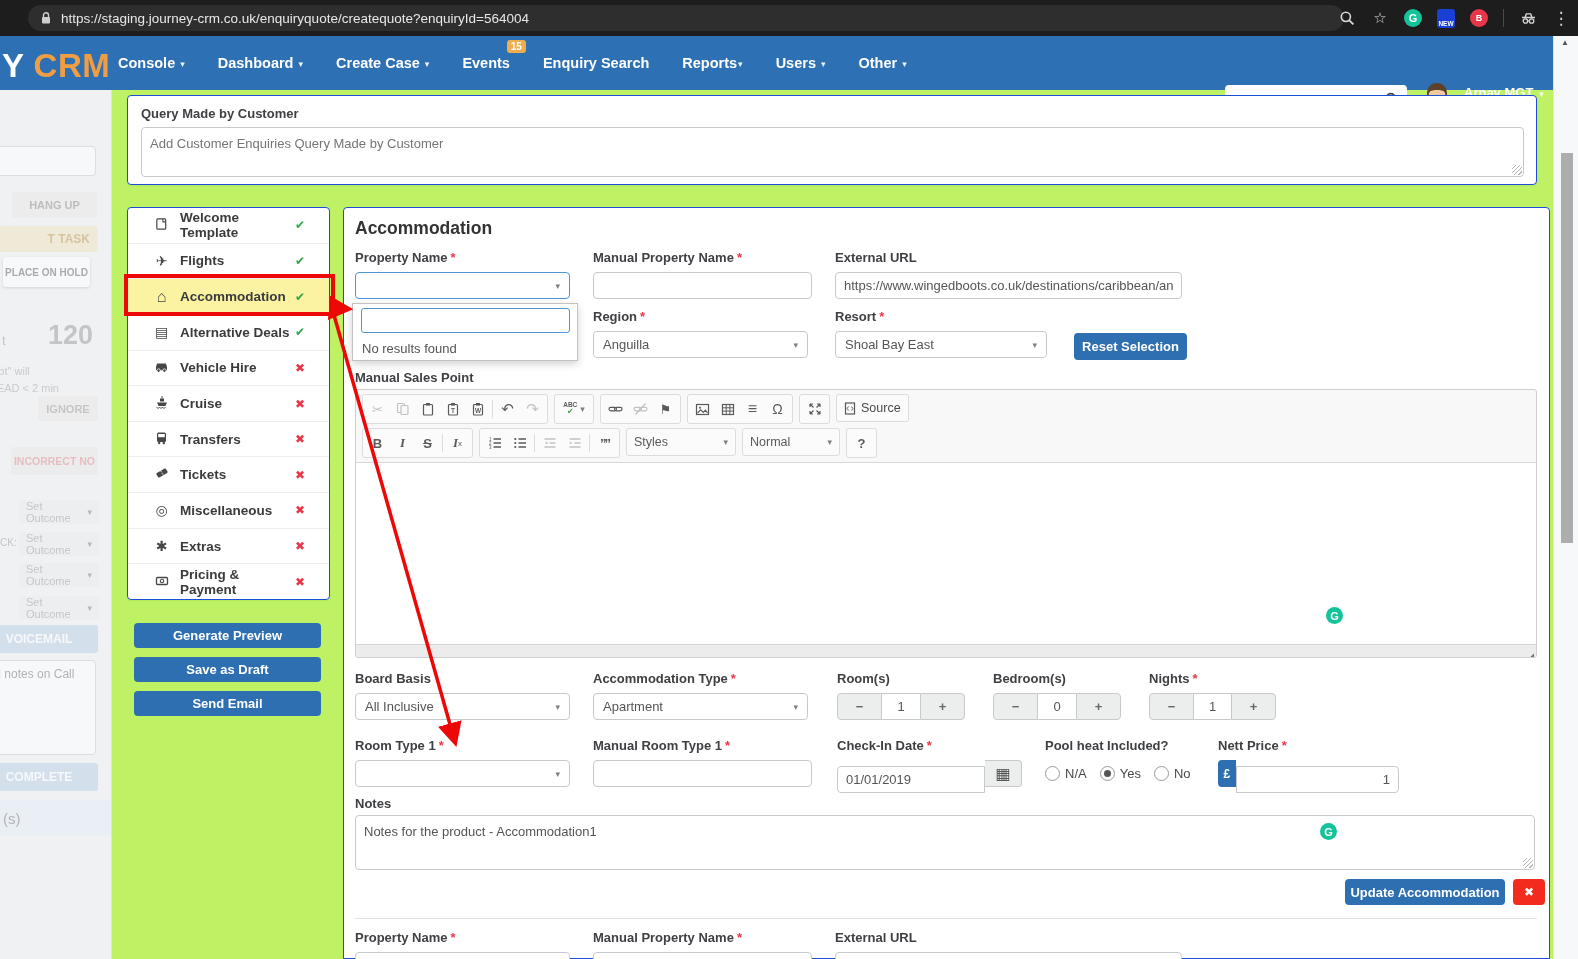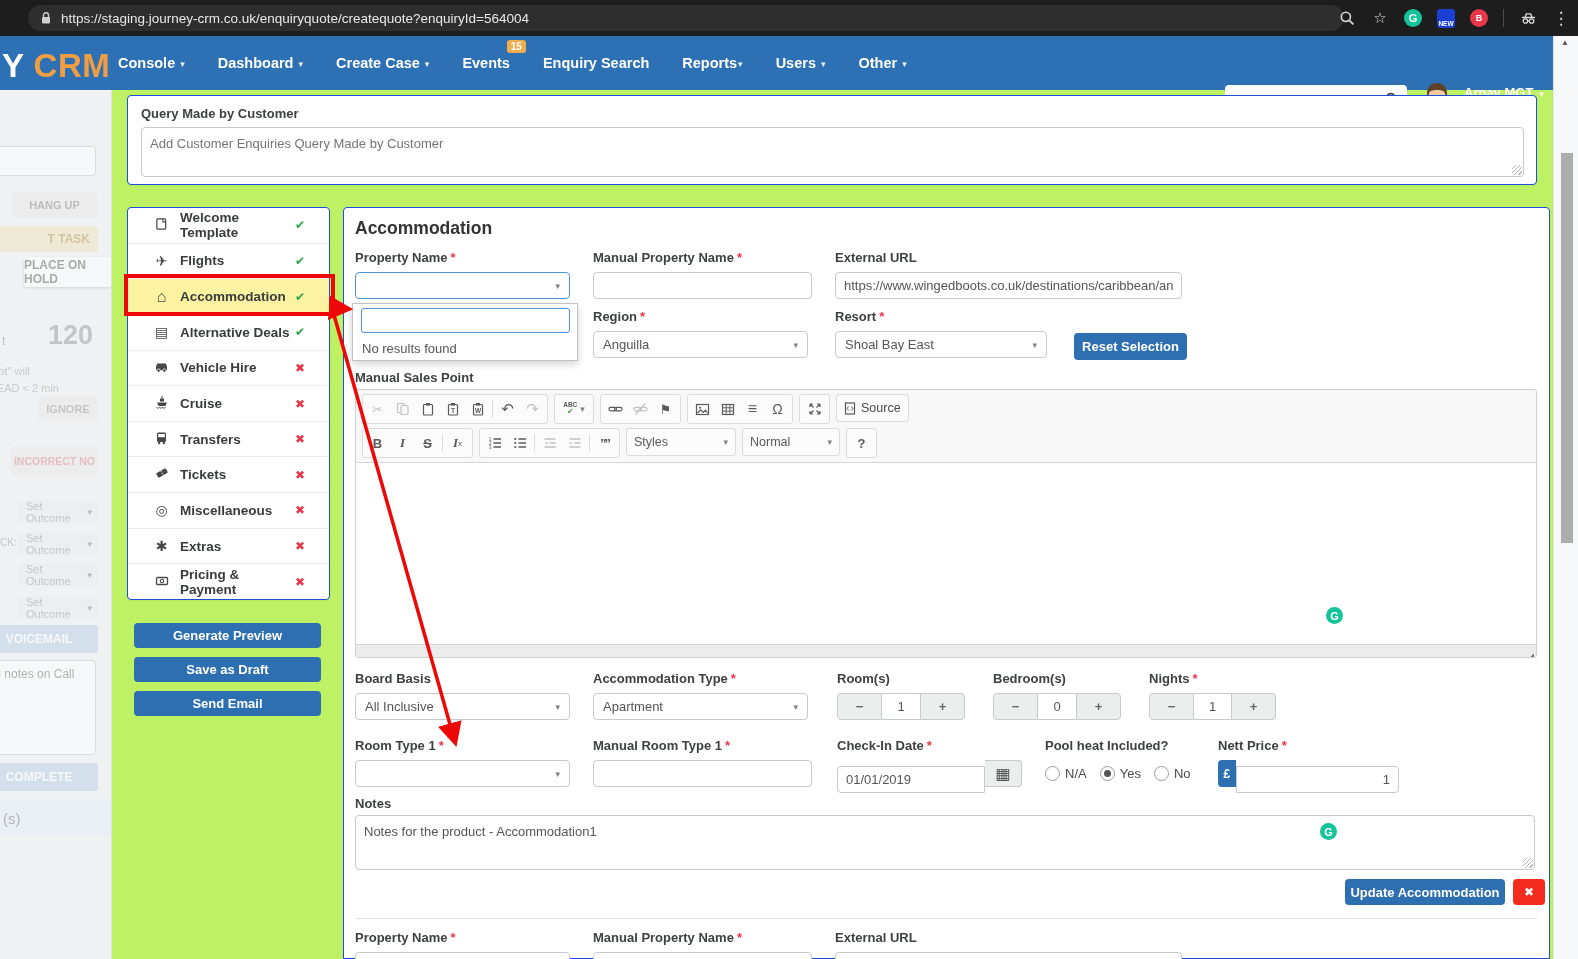--- a/index.html
+++ b/index.html
@@ -186,21 +186,21 @@
         </div>
       <div class="urole">Agents</div>
     </div>
   </div>
 
   <div class="abs rail">
     <div class="ghost">
       <input class="abs inp" style="left: -42px; top: 56px; width: 138px; height: 30px;">
       <div class="abs rbtn" style="left:12px;top:102px;width:85px;height:26px;background:#e9e9e9;color:#8b8b8b;font-size:11px">HANG UP</div>
       <div class="abs rbtn" style="left:-42px;top:136px;width:140px;height:26px;background:#efe2bc;color:#b99b4e;font-size:12px;justify-content:flex-end;padding-right:8px">T TASK</div>
-      <div class="abs rbtn" style="left:24px;top:167px;width:87px;height:30px;background:#fff;color:#666;font-size:12px;box-shadow:0 1px 3px rgba(0,0,0,.25)">PLACE ON HOLD</div>
+      <div class="abs rbtn" style="left:3px;top:167px;width:87px;height:30px;background:#fff;color:#666;font-size:10px;box-shadow:0 1px 3px rgba(0,0,0,.25)">PLACE ON HOLD</div>
       <span class="abs" style="left:2px;top:243px;font-size:13px;color:#9a9a9a">t</span>
       <span class="abs" style="left:48px;top:230px;font-size:27px;font-weight:700;color:#9a9a9a">120</span>
       <div class="abs" style="left:-30px;top:273px;width:132px;font-size:11px;color:#a3a3a3;line-height:1.5">
         <div>"Accept" will</div>
           <div>EW LEAD &lt; 2 min</div>
       </div>
       <div class="abs rbtn" style="left:38px;top:306px;width:60px;height:25px;background:#e9e9e9;color:#9b9b9b;font-size:11px">IGNORE</div>
       <div class="abs rbtn" style="left:11px;top:357px;width:87px;height:28px;background:#e9e9e9;color:#de8c8c;font-size:10.5px">INCORRECT NO</div>
       <div class="abs soc" style="left:19px;top:410px;width:80px;height:24px">
           <span>Set Outcome</span>

